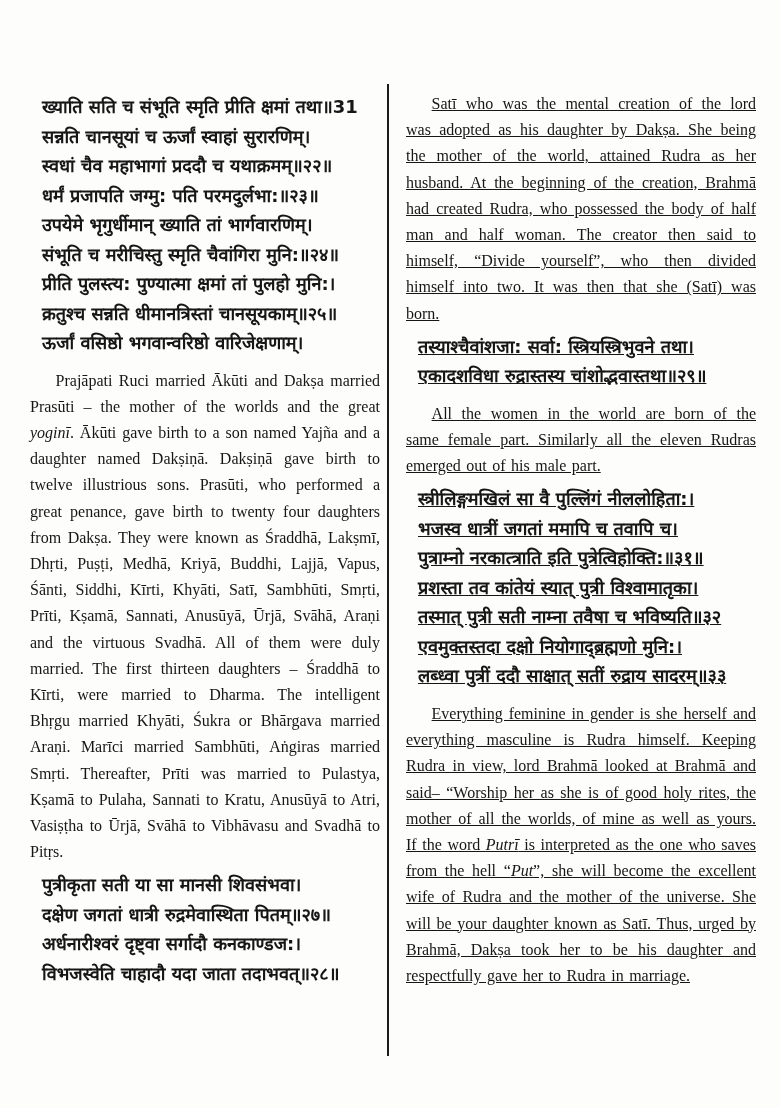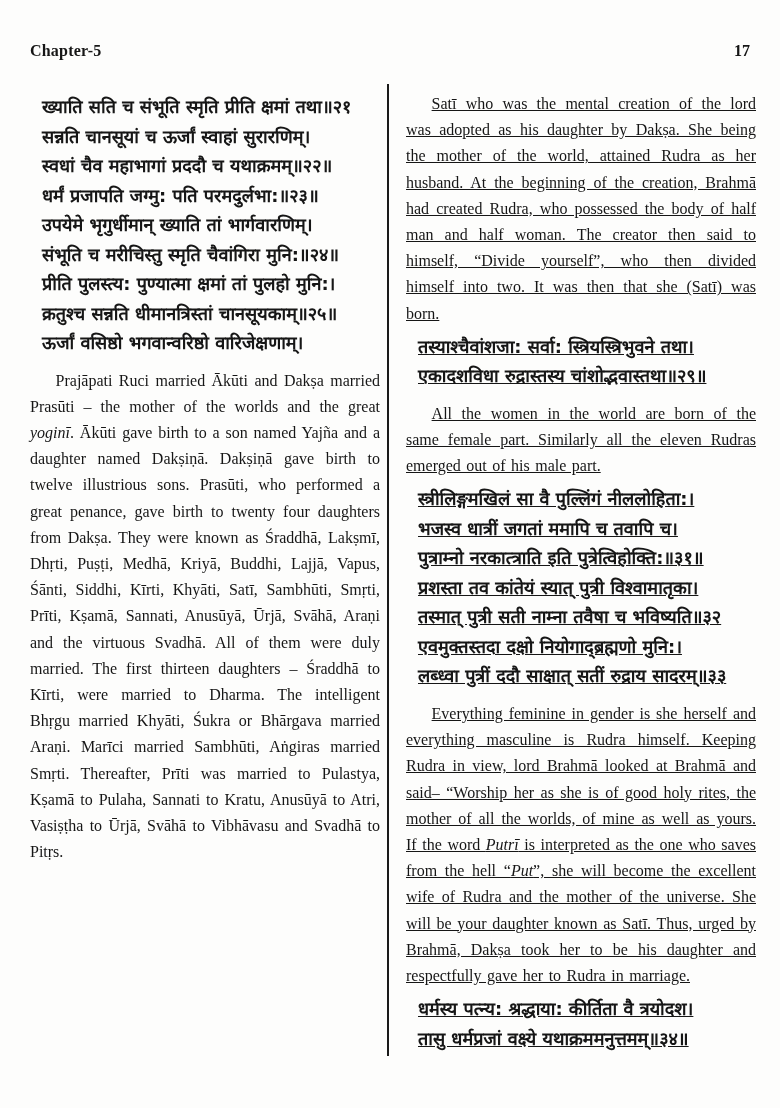--- a/index.html
+++ b/index.html
@@ -83,59 +83,57 @@
   }
   .eng-para i {
     font-style: italic;
   }
 </style>
 </head>
 <body>
 
 <div class="page">
 
-  <div class="page-header">
-    <span class="chapter-label">Chapter-5</span>
-    <span class="page-number">17</span>
-  </div>
 
   <div class="col-divider"></div>
 
   <div class="content">
     <div class="column left">
         <div class="verse-block">
-          <div class="verse-line">ख्याति सति च संभूति स्मृति प्रीति क्षमां तथा॥२१</div>
+          <div class="verse-line">ख्याति सति च संभूति स्मृति प्रीति क्षमां तथा॥31</div>
           <div class="verse-line">सन्नति चानसूयां च ऊर्जां स्वाहां सुरारणिम्।</div>
           <div class="verse-line">स्वधां चैव महाभागां प्रददौ च यथाक्रमम्॥२२॥</div>
           <div class="verse-line">धर्मं प्रजापति जग्मु: पति परमदुर्लभा:॥२३॥</div>
           <div class="verse-line">उपयेमे भृगुर्धीमान् ख्याति तां भार्गवारणिम्।</div>
           <div class="verse-line">संभूति च मरीचिस्तु स्मृति चैवांगिरा मुनि:॥२४॥</div>
           <div class="verse-line">प्रीति पुलस्त्य: पुण्यात्मा क्षमां तां पुलहो मुनि:।</div>
           <div class="verse-line">क्रतुश्च सन्नति धीमानत्रिस्तां चानसूयकाम्॥२५॥</div>
           <div class="verse-line">ऊर्जां वसिष्ठो भगवान्वरिष्ठो वारिजेक्षणाम्।</div>
         </div>
         <div class="eng-para"><span>Prajāpati Ruci married Ākūti and Dakṣa married Prasūti – the mother of the worlds and the great </span><i>yoginī</i><span>. Ākūti gave birth to a son named Yajña and a daughter named Dakṣiṇā. Dakṣiṇā gave birth to twelve illustrious sons. Prasūti, who performed a great penance, gave birth to twenty four daughters from Dakṣa. They were known as Śraddhā, Lakṣmī, Dhṛti, Puṣṭi, Medhā, Kriyā, Buddhi, Lajjā, Vapus, Śānti, Siddhi, Kīrti, Khyāti, Satī, Sambhūti, Smṛti, Prīti, Kṣamā, Sannati, Anusūyā, Ūrjā, Svāhā, Araṇi and the virtuous Svadhā. All of them were duly married. The first thirteen daughters – Śraddhā to Kīrti, were married to Dharma. The intelligent Bhṛgu married Khyāti, Śukra or Bhārgava married Araṇi. Marīci married Sambhūti, Aṅgiras married Smṛti. Thereafter, Prīti was married to Pulastya, Kṣamā to Pulaha, Sannati to Kratu, Anusūyā to Atri, Vasiṣṭha to Ūrjā, Svāhā to Vibhāvasu and Svadhā to Pitṛs.</span></div>
+        <div class="verse-block">
+          <div class="verse-line">पुत्रीकृता सती या सा मानसी शिवसंभवा।</div>
+          <div class="verse-line">दक्षेण जगतां धात्री रुद्रमेवास्थिता पितम्॥२७॥</div>
+          <div class="verse-line">अर्धनारीश्वरं दृष्ट्वा सर्गादौ कनकाण्डज:।</div>
+          <div class="verse-line">विभजस्वेति चाहादौ यदा जाता तदाभवत्॥२८॥</div>
+        </div>
       </div>
     <div class="column right">
         <div class="eng-para"><span>Satī who was the mental creation of the lord was adopted as his daughter by Dakṣa. She being the mother of the world, attained Rudra as her husband. At the beginning of the creation, Brahmā had created Rudra, who possessed the body of half man and half woman. The creator then said to himself, “Divide yourself”, who then divided himself into two. It was then that she (Satī) was born.</span></div>
         <div class="verse-block">
           <div class="verse-line">तस्याश्चैवांशजा: सर्वा: स्त्रियस्त्रिभुवने तथा।</div>
           <div class="verse-line">एकादशविधा रुद्रास्तस्य चांशोद्भवास्तथा॥२९॥</div>
         </div>
         <div class="eng-para"><span>All the women in the world are born of the same female part. Similarly all the eleven Rudras emerged out of his male part.</span></div>
         <div class="verse-block">
           <div class="verse-line">स्त्रीलिङ्गमखिलं सा वै पुल्लिंगं नीललोहिता:।</div>
           <div class="verse-line">भजस्व धात्रीं जगतां ममापि च तवापि च।</div>
           <div class="verse-line">पुत्राम्नो नरकात्त्राति इति पुत्रेत्विहोक्ति:॥३१॥</div>
           <div class="verse-line">प्रशस्ता तव कांतेयं स्यात् पुत्री विश्वामातृका।</div>
           <div class="verse-line">तस्मात् पुत्री सती नाम्ना तवैषा च भविष्यति॥३२</div>
           <div class="verse-line">एवमुक्तस्तदा दक्षो नियोगाद्ब्रह्मणो मुनि:।</div>
           <div class="verse-line">लब्ध्वा पुत्रीं ददौ साक्षात् सतीं रुद्राय सादरम्॥३३</div>
         </div>
         <div class="eng-para"><span>Everything feminine in gender is she herself and everything masculine is Rudra himself. Keeping Rudra in view, lord Brahmā looked at Brahmā and said– “Worship her as she is of good holy rites, the mother of all the worlds, of mine as well as yours. If the word </span><i>Putrī</i><span> is interpreted as the one who saves from the hell “</span><i>Put</i><span>”, she will become the excellent wife of Rudra and the mother of the universe. She will be your daughter known as Satī. Thus, urged by Brahmā, Dakṣa took her to be his daughter and respectfully gave her to Rudra in marriage.</span></div>
-        <div class="verse-block">
-          <div class="verse-line">धर्मस्य पत्न्य: श्रद्धाया: कीर्तिता वै त्रयोदश।</div>
-          <div class="verse-line">तासु धर्मप्रजां वक्ष्ये यथाक्रममनुत्तमम्॥३४॥</div>
-        </div>
       </div>
   </div>
 
 </div>
 
 </body></html>

